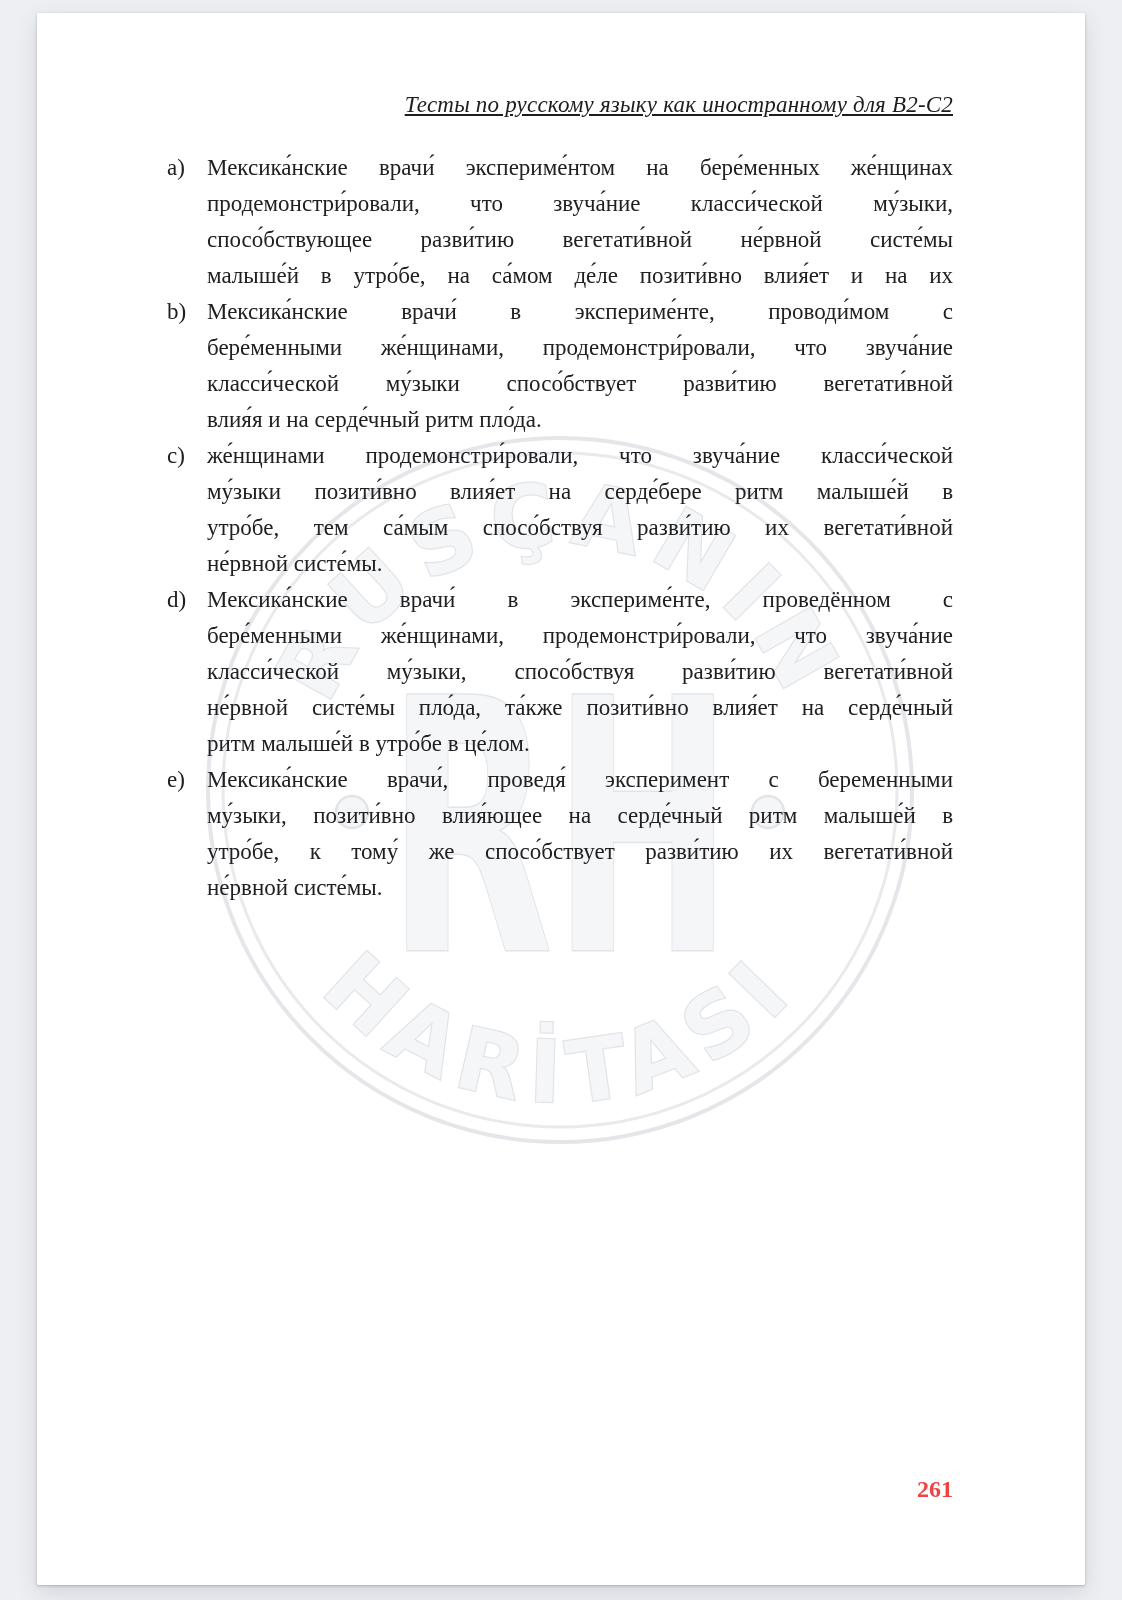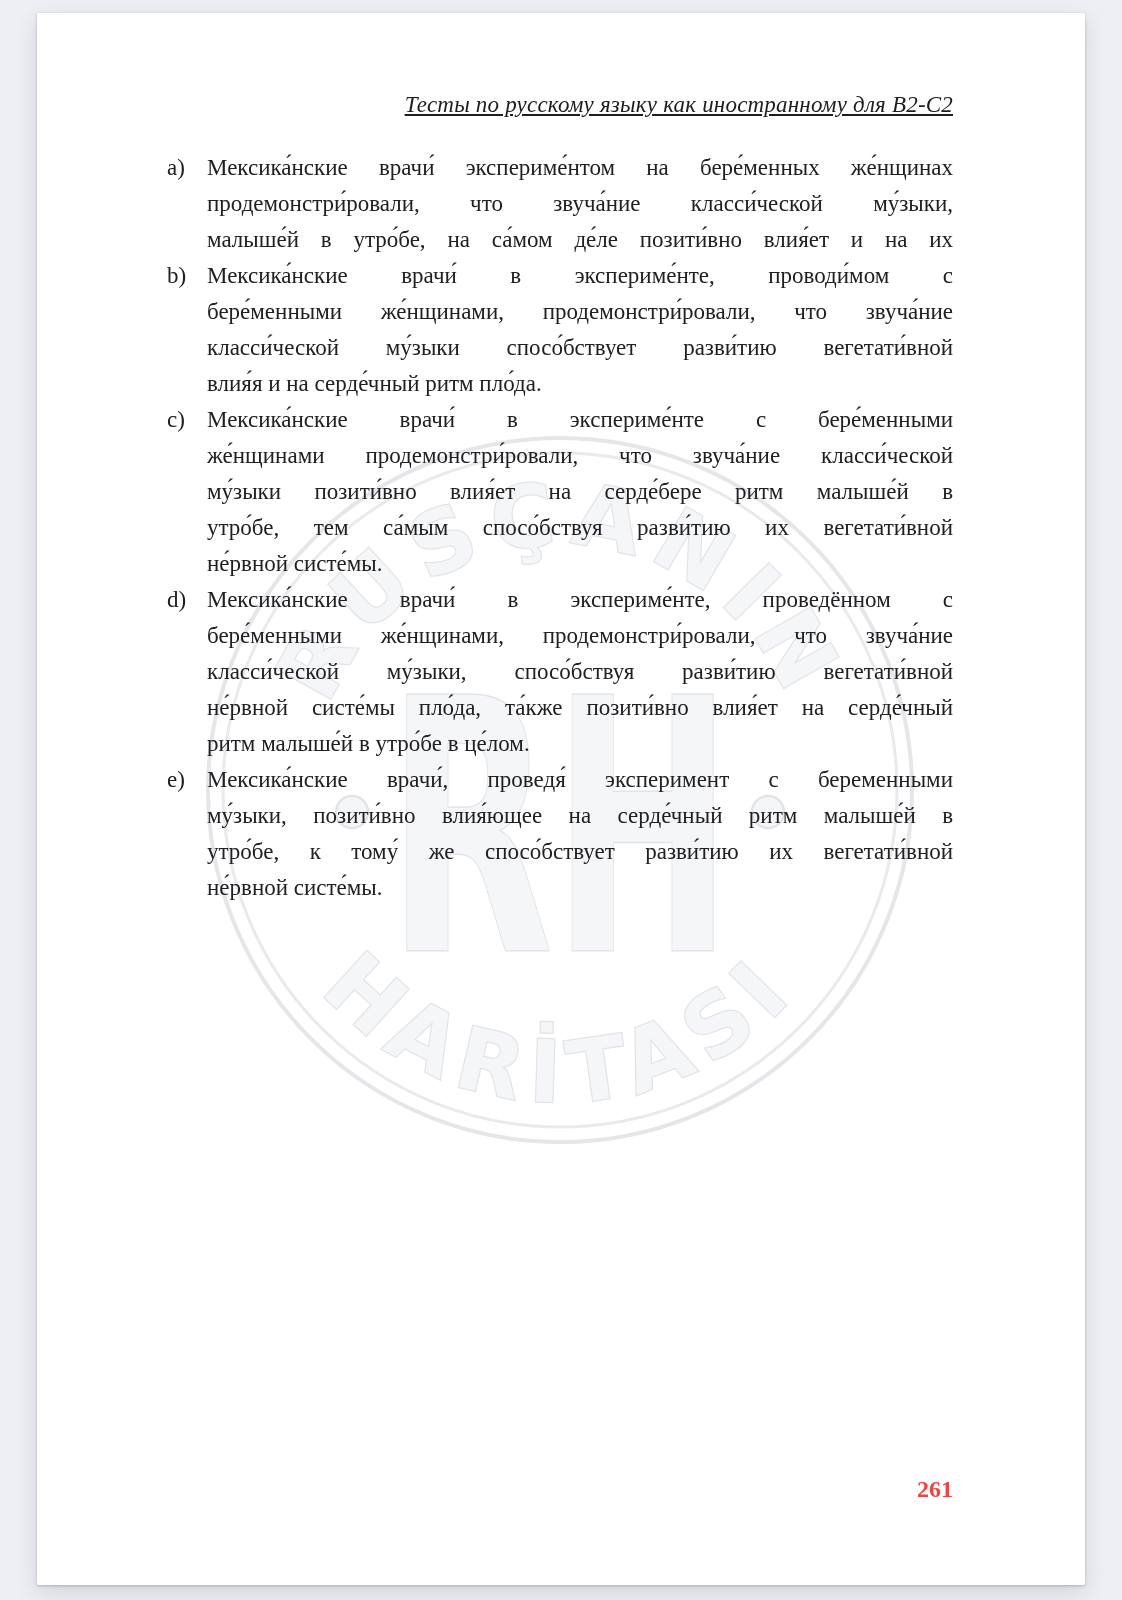--- a/index.html
+++ b/index.html
@@ -85,36 +85,36 @@
   </svg>
 
   <div class="running-header">Тесты по русскому языку как иностранному для В2-С2</div>
 
   <div class="options">
       <div class="option">
         <span class="option-label">a)</span>
         <div class="option-body">
           <div class="line">Мексика́нские врачи́ экспериме́нтом на бере́менных же́нщинах</div>
           <div class="line">продемонстри́ровали, что звуча́ние класси́ческой му́зыки,</div>
+          <div class="line">спосо́бствующее разви́тию вегетати́вной не́рвной систе́мы</div>
           <div class="line">малыше́й в утро́бе, на са́мом де́ле позити́вно влия́ет и на их</div>
         </div>
       </div>
       <div class="option">
         <span class="option-label">b)</span>
         <div class="option-body">
           <div class="line">Мексика́нские врачи́ в экспериме́нте, проводи́мом с</div>
           <div class="line">бере́менными же́нщинами, продемонстри́ровали, что звуча́ние</div>
           <div class="line">класси́ческой му́зыки спосо́бствует разви́тию вегетати́вной</div>
           <div class="line last">влия́я и на серде́чный ритм пло́да.</div>
         </div>
       </div>
       <div class="option">
         <span class="option-label">c)</span>
         <div class="option-body">
-          <div class="line">Мексика́нские врачи́ в экспериме́нте с бере́менными</div>
           <div class="line">же́нщинами продемонстри́ровали, что звуча́ние класси́ческой</div>
           <div class="line">му́зыки позити́вно влия́ет на серде́бере ритм малыше́й в</div>
           <div class="line">утро́бе, тем са́мым спосо́бствуя разви́тию их вегетати́вной</div>
           <div class="line last">не́рвной систе́мы.</div>
         </div>
       </div>
       <div class="option">
         <span class="option-label">d)</span>
         <div class="option-body">
           <div class="line">Мексика́нские врачи́ в экспериме́нте, проведённом с</div>

